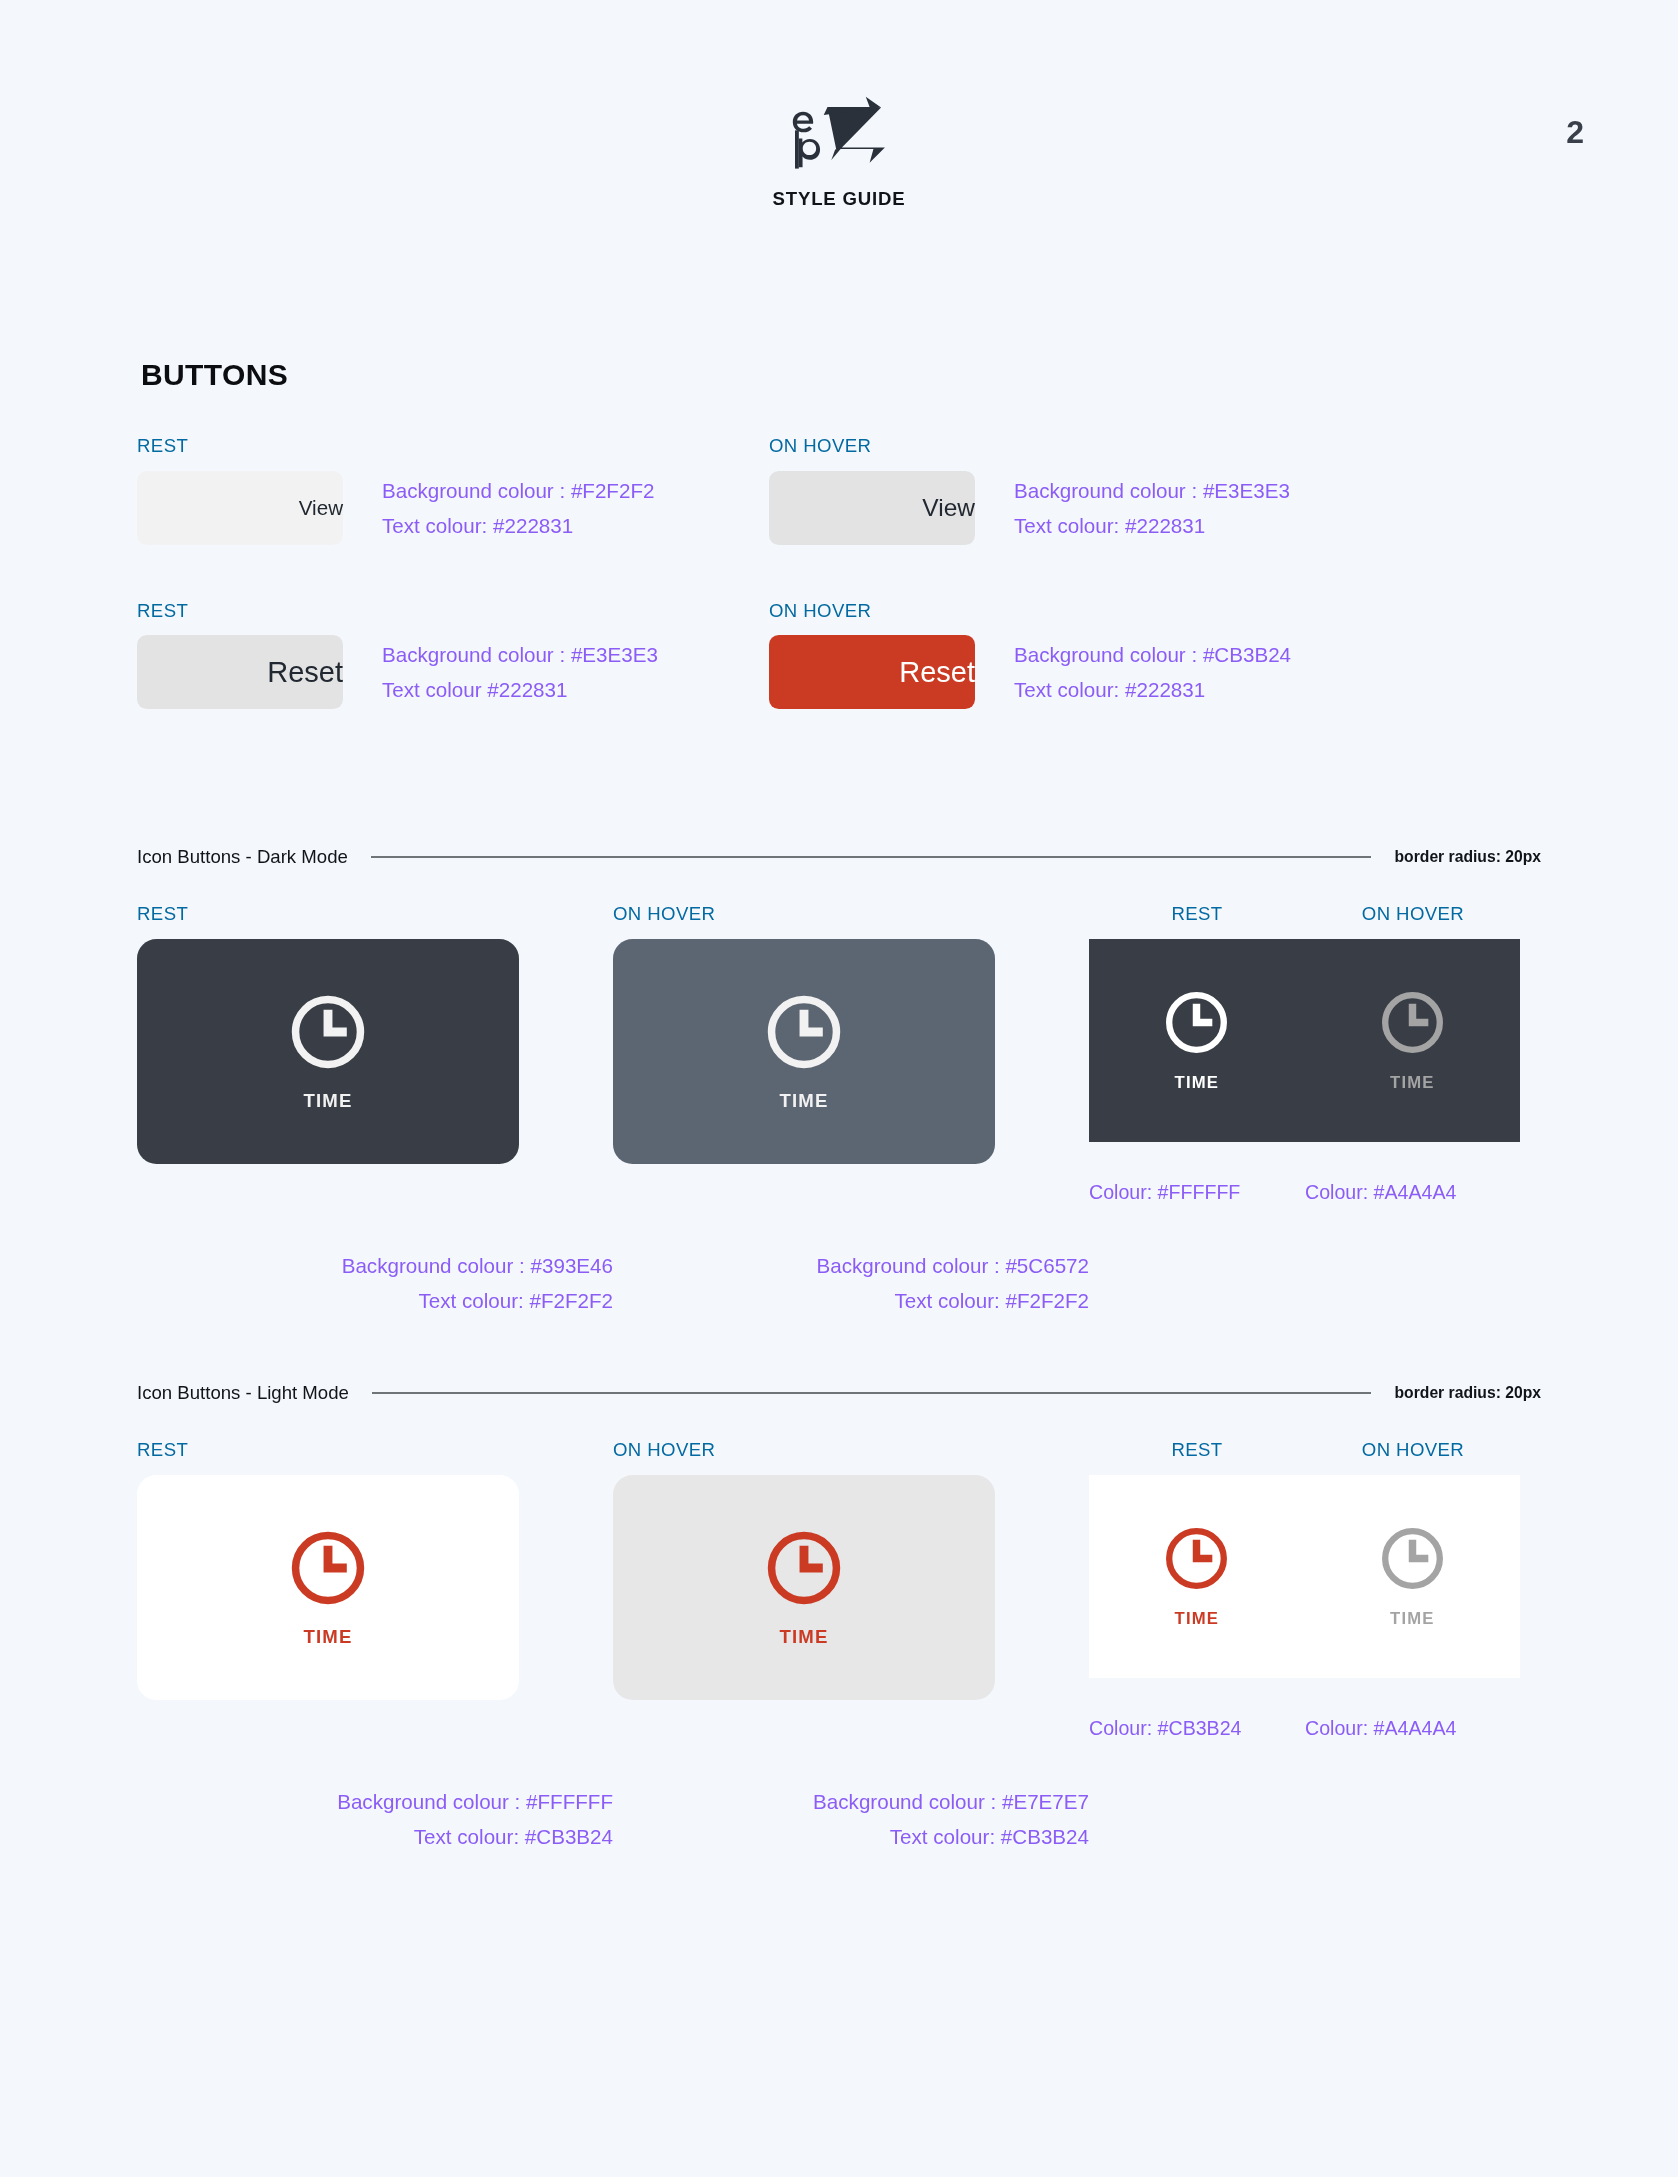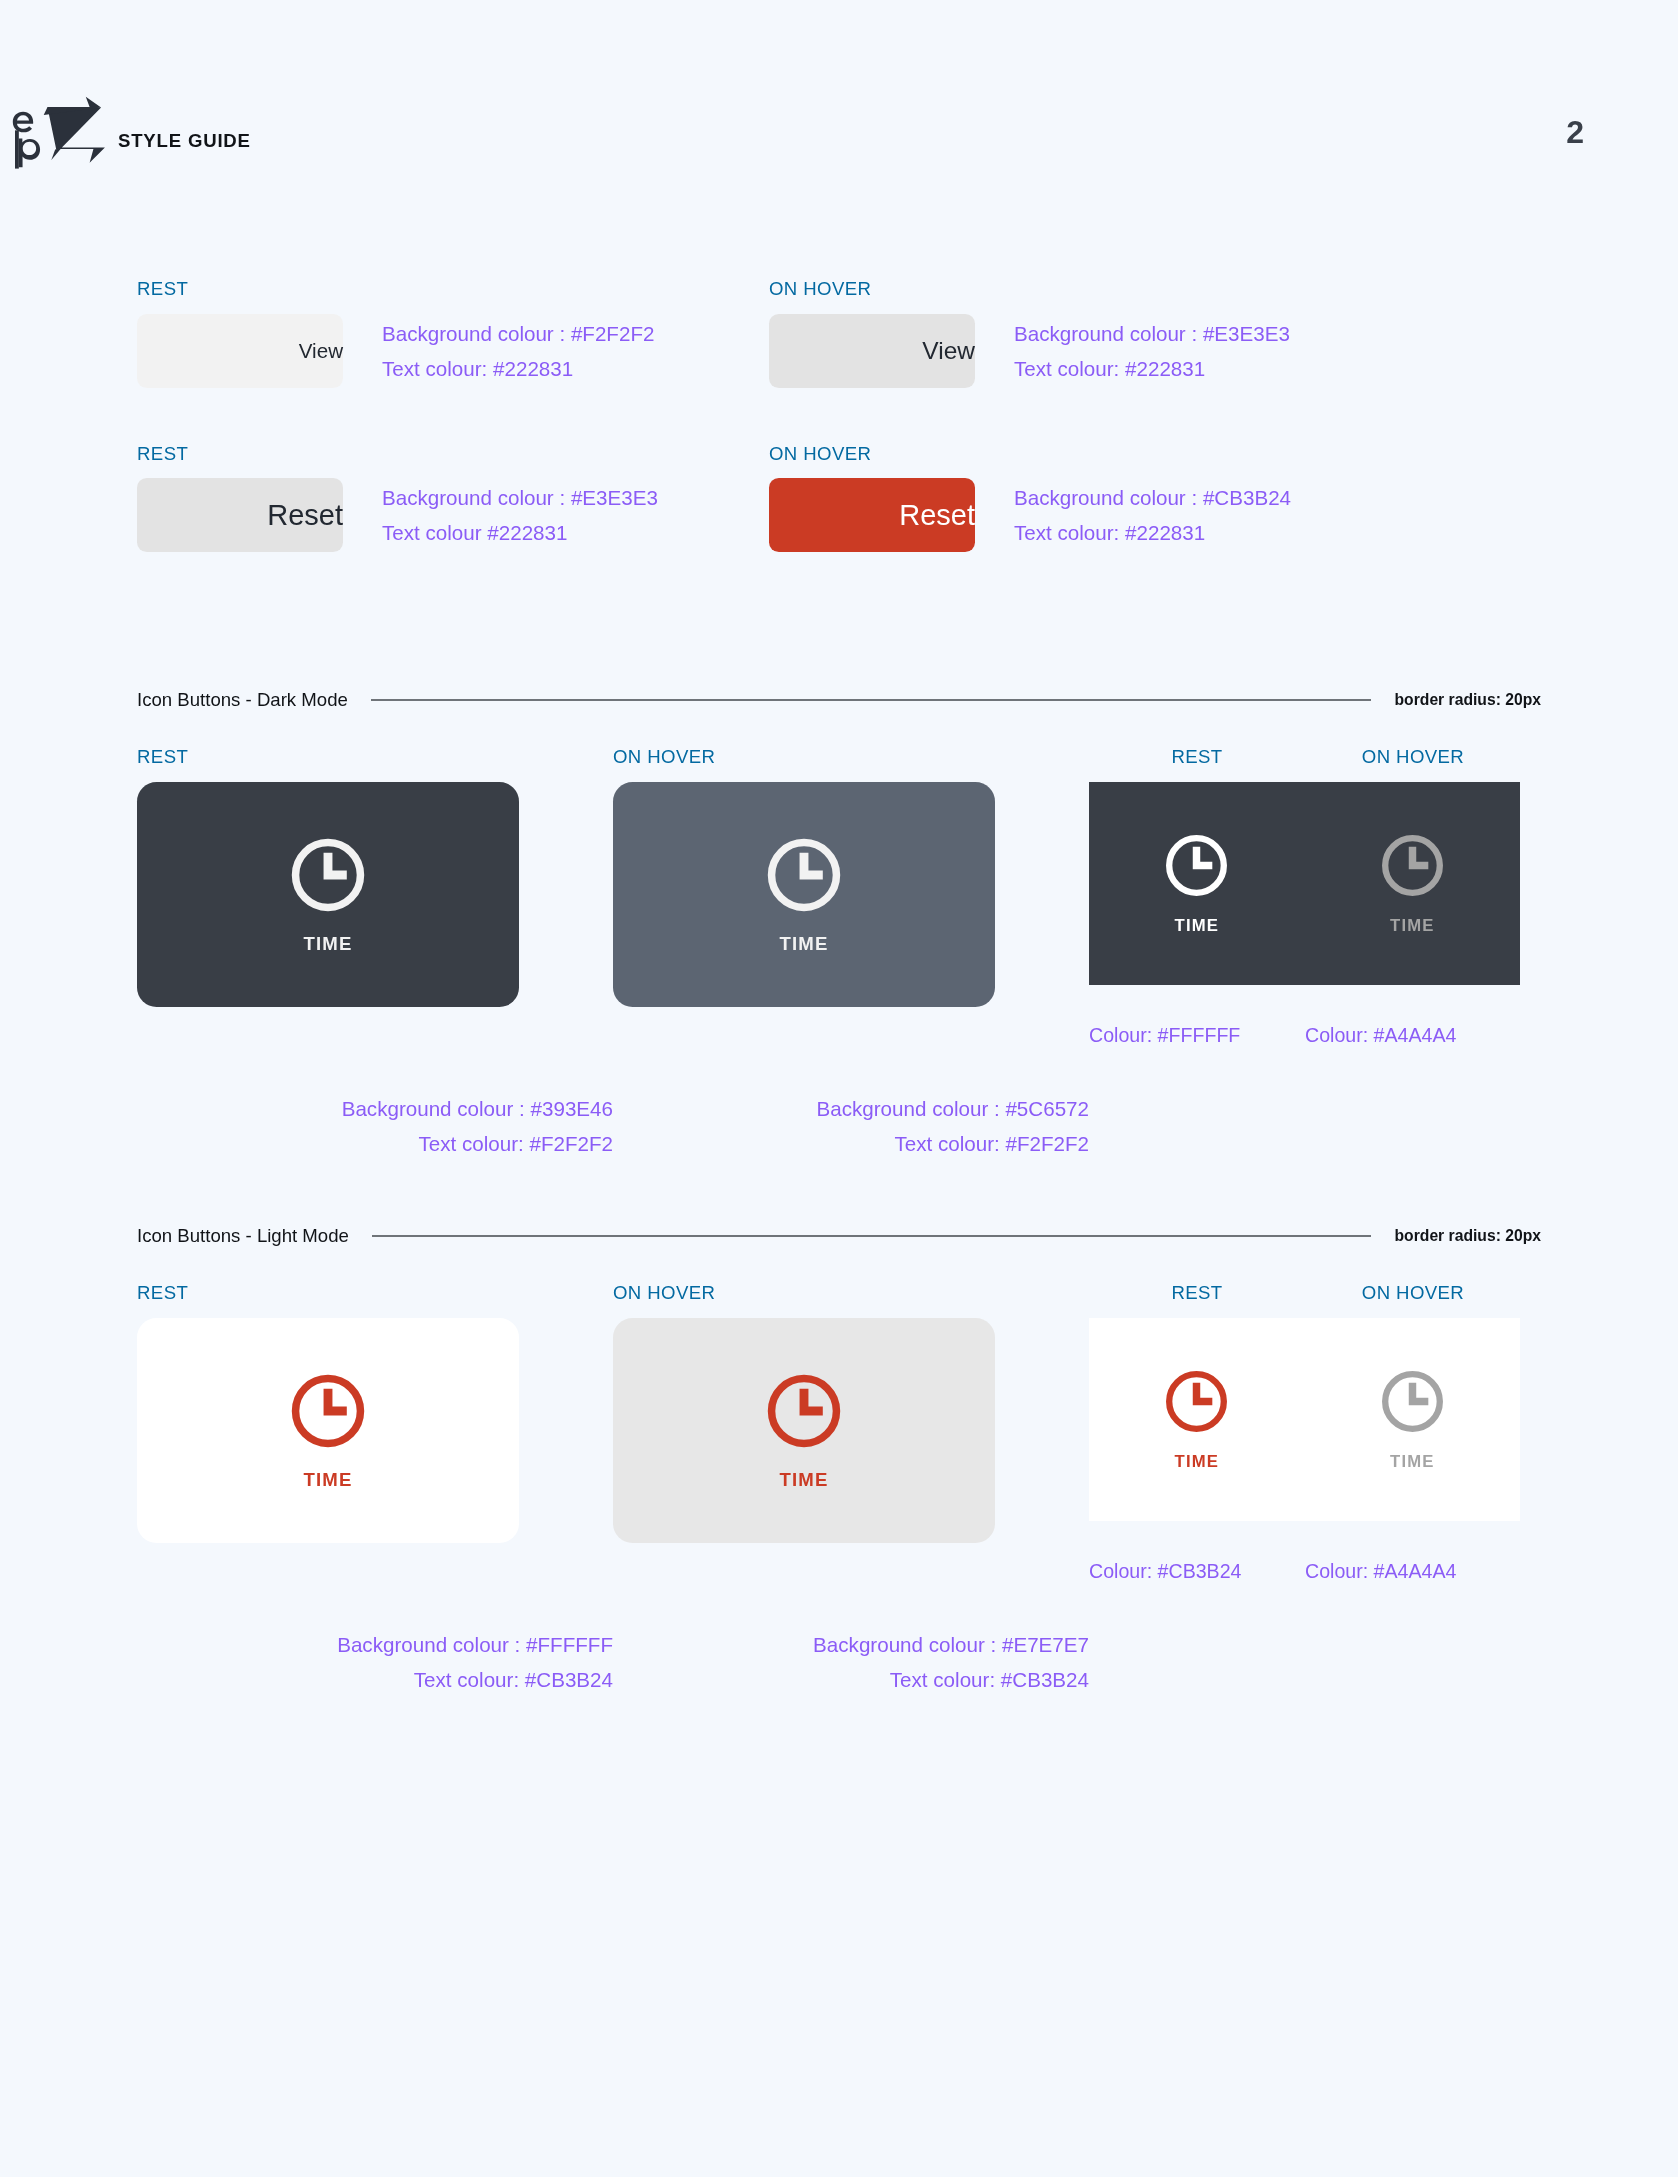--- a/index.html
+++ b/index.html
@@ -20,20 +20,21 @@
   .header {
     position: relative;
     height: 235px;
   }
   .brand {
     position: absolute;
     left: 0;
     right: 0;
     top: 94px;
     display: flex;
+    flex-direction: column;
     align-items: center;
   }
   .logo-mark {
     width: 118px;
     height: 88px;
     display: block;
   }
   .brand-sub {
     margin-top: 5.9px;
     font-size: 18.6px;
@@ -214,20 +215,21 @@
       <path d="M63 56 L52 69 L56 58 Z" fill="#2b313b"></path>
     </svg>
     <div class="brand-sub">STYLE GUIDE</div>
   </div>
 
   <div class="page-number">2</div>
 </div>
 
 <div class="page">
 
+  <div class="section-title">BUTTONS</div>
 
 
   <div class="btn-row">
     <div class="btn-col">
       <div class="state-label">REST</div>
       <div class="btn-and-spec">
         <div class="pill view" style="background:#F2F2F2;color:#222831;">
           <span>View</span>
         </div>
         <div class="spec">

